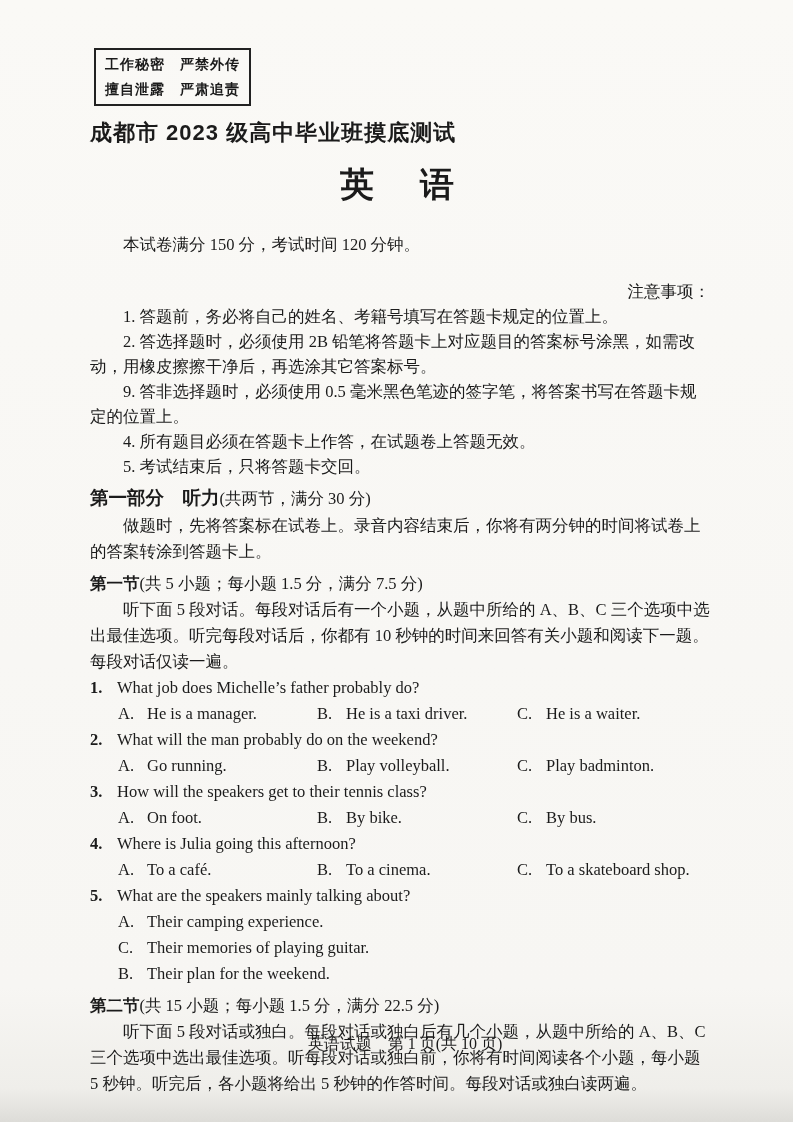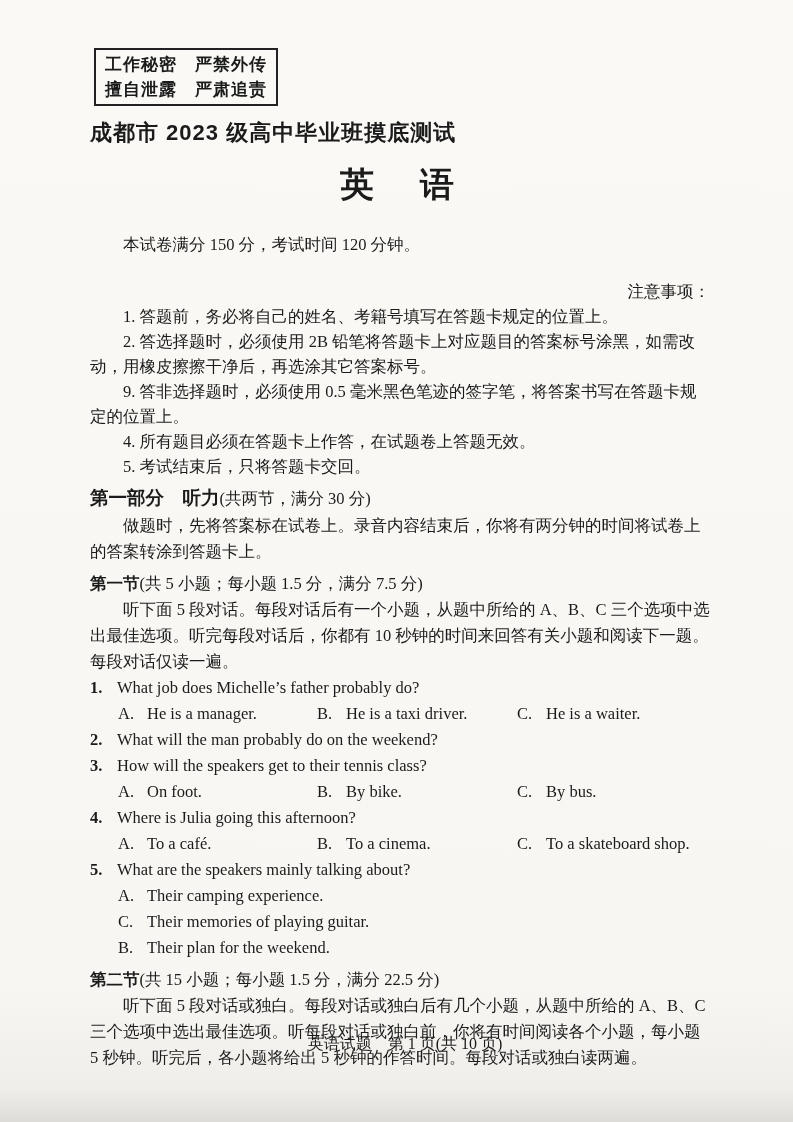--- a/index.html
+++ b/index.html
@@ -23,21 +23,21 @@
     line-height: 26px;
   }
   .hei { font-family: "Liberation Sans", "DejaVu Sans", sans-serif; font-weight: bold; }
 
   .stamp {
     display: inline-block;
     margin: 48px 0 0 4px;
     border: 2px solid #222;
     padding: 2px 9px;
     font-weight: bold;
-    font-size: 17px;
+    font-size: 14px;
     line-height: 25px;
     letter-spacing: 1px;
     background: transparent;
   }
   .title {
     font-size: 22px;
     margin-top: 14px;
     letter-spacing: 1px;
   }
   .subject {
@@ -115,20 +115,25 @@
     <div class="opts-row">
       <span class="c1"><span class="olabel">A.</span><span>He is a manager.</span></span>
       <span class="c2"><span class="olabel">B.</span><span>He is a taxi driver.</span></span>
       <span class="c3"><span class="olabel">C.</span><span>He is a waiter.</span></span>
     </div>
 
     
     <div class="q">
       <span class="qnum">2.</span><span>What will the man probably do on the weekend?</span>
     </div>
+    <div class="opts-row">
+      <span class="c1"><span class="olabel">A.</span><span>Go running.</span></span>
+      <span class="c2"><span class="olabel">B.</span><span>Play volleyball.</span></span>
+      <span class="c3"><span class="olabel">C.</span><span>Play badminton.</span></span>
+    </div>
 
     
     <div class="q">
       <span class="qnum">3.</span><span>How will the speakers get to their tennis class?</span>
     </div>
     <div class="opts-row">
       <span class="c1"><span class="olabel">A.</span><span>On foot.</span></span>
       <span class="c2"><span class="olabel">B.</span><span>By bike.</span></span>
       <span class="c3"><span class="olabel">C.</span><span>By bus.</span></span>
     </div>

